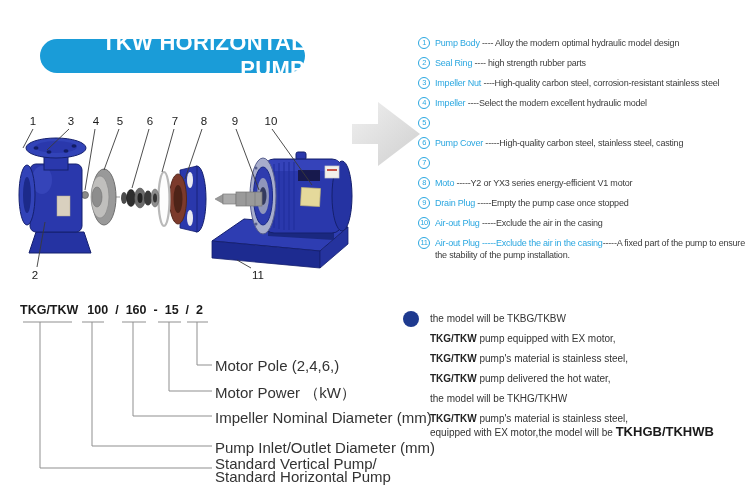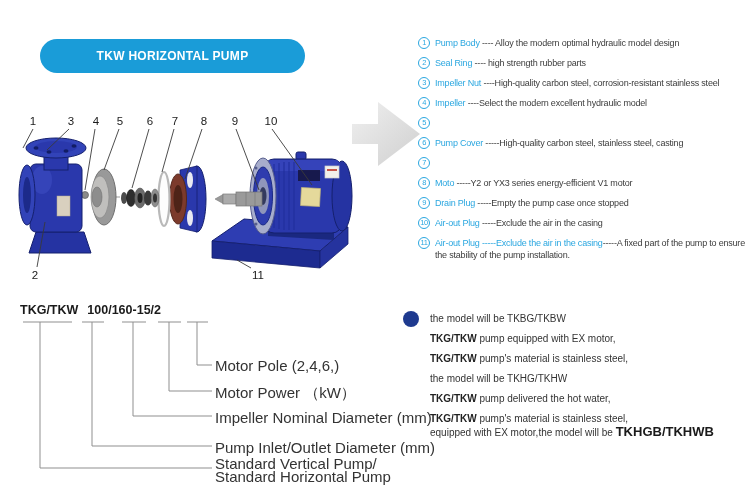--- a/index.html
+++ b/index.html
@@ -13,21 +13,21 @@
   }
   
   .banner {
     position:absolute; left:40px; top:39px;
     width:265px; height:34px;
     background:#1A9CD8;
     border-radius:17px;
     display:flex; align-items:center; justify-content:center;
   }
   .banner-text {
-    color:#ffffff; font-weight:bold; font-size:12px; letter-spacing:.3px;
+    color:#ffffff; font-weight:bold; font-size:22px; letter-spacing:.3px;text-align:right;
   }
   
   .diagram-svg { position:absolute; left:0; top:100px; }
   .num-label { font-size:11.5px; fill:#1a1a1a; font-family:"Liberation Sans",sans-serif; }
   .leader { stroke:#3a3a3a; stroke-width:.9; fill:none; }
   
   .arrow-svg { position:absolute; left:352px; top:96px; }
   
   .parts-list { position:absolute; left:418px; top:37px; width:336px; }
   .pl-item {
@@ -45,21 +45,21 @@
     letter-spacing:-0.5px;
   }
   .pl-name { color:#2BA7E0; }
   .pl-desc { color:#3c3c3c; }
   
   .model-row {
     position:absolute; left:20px; top:303px;
     display:flex; align-items:baseline;
     font-weight:bold; font-size:12.5px; color:#1a1a1a;
   }
-  .model-row .seg { }
+  .model-row .seg { margin-right:7px; }
   .model-row .seg:first-child { margin-right:9px; }
   .connector-svg { position:absolute; left:18px; top:318px; }
   .mc-line { stroke:#8f8f8f; stroke-width:1; fill:none; }
   .model-label { position:absolute; left:215px; font-size:15px; color:#333; white-space:nowrap; }
   .ml-0 { top:357px; } .ml-1 { top:384px; } .ml-2 { top:409px; } .ml-3 { top:439px; }
   .ml-4 { top:457px; line-height:13px; }
   
   .notes { position:absolute; left:398px; top:306px; width:356px; }
   .note-bullet {
     position:absolute; left:5px; top:5px;
@@ -281,18 +281,18 @@
   <div>Standard Vertical Pump/</div>
   <div>Standard  Horizontal Pump</div>
 </div>
 
 <div class="notes">
   <span class="note-bullet"></span>
   <div class="note-body">
     <div class="note-line"><span>the model will be TKBG/TKBW</span></div>
     <div class="note-line"><span class="np">TKG/TKW</span><span> pump equipped with EX motor,</span></div>
     <div class="note-line"><span class="np">TKG/TKW</span><span> pump's material is stainless steel,</span></div>
+    <div class="note-line"><span class="np">TKG/TKW</span><span> pump delivered the hot water,</span></div>
     <div class="note-line"><span>the model will be TKHG/TKHW</span></div>
-    <div class="note-line"><span class="np">TKG/TKW</span><span> pump delivered the hot water,</span></div>
     <div class="note-line no-gap"><span class="np">TKG/TKW</span><span> pump's material is stainless steel,</span></div>
     <div class="note-line"><span>equipped with EX motor,the model will be </span><span class="nm">TKHGB/TKHWB</span></div>
   </div>
 </div>
 
 </body></html>

